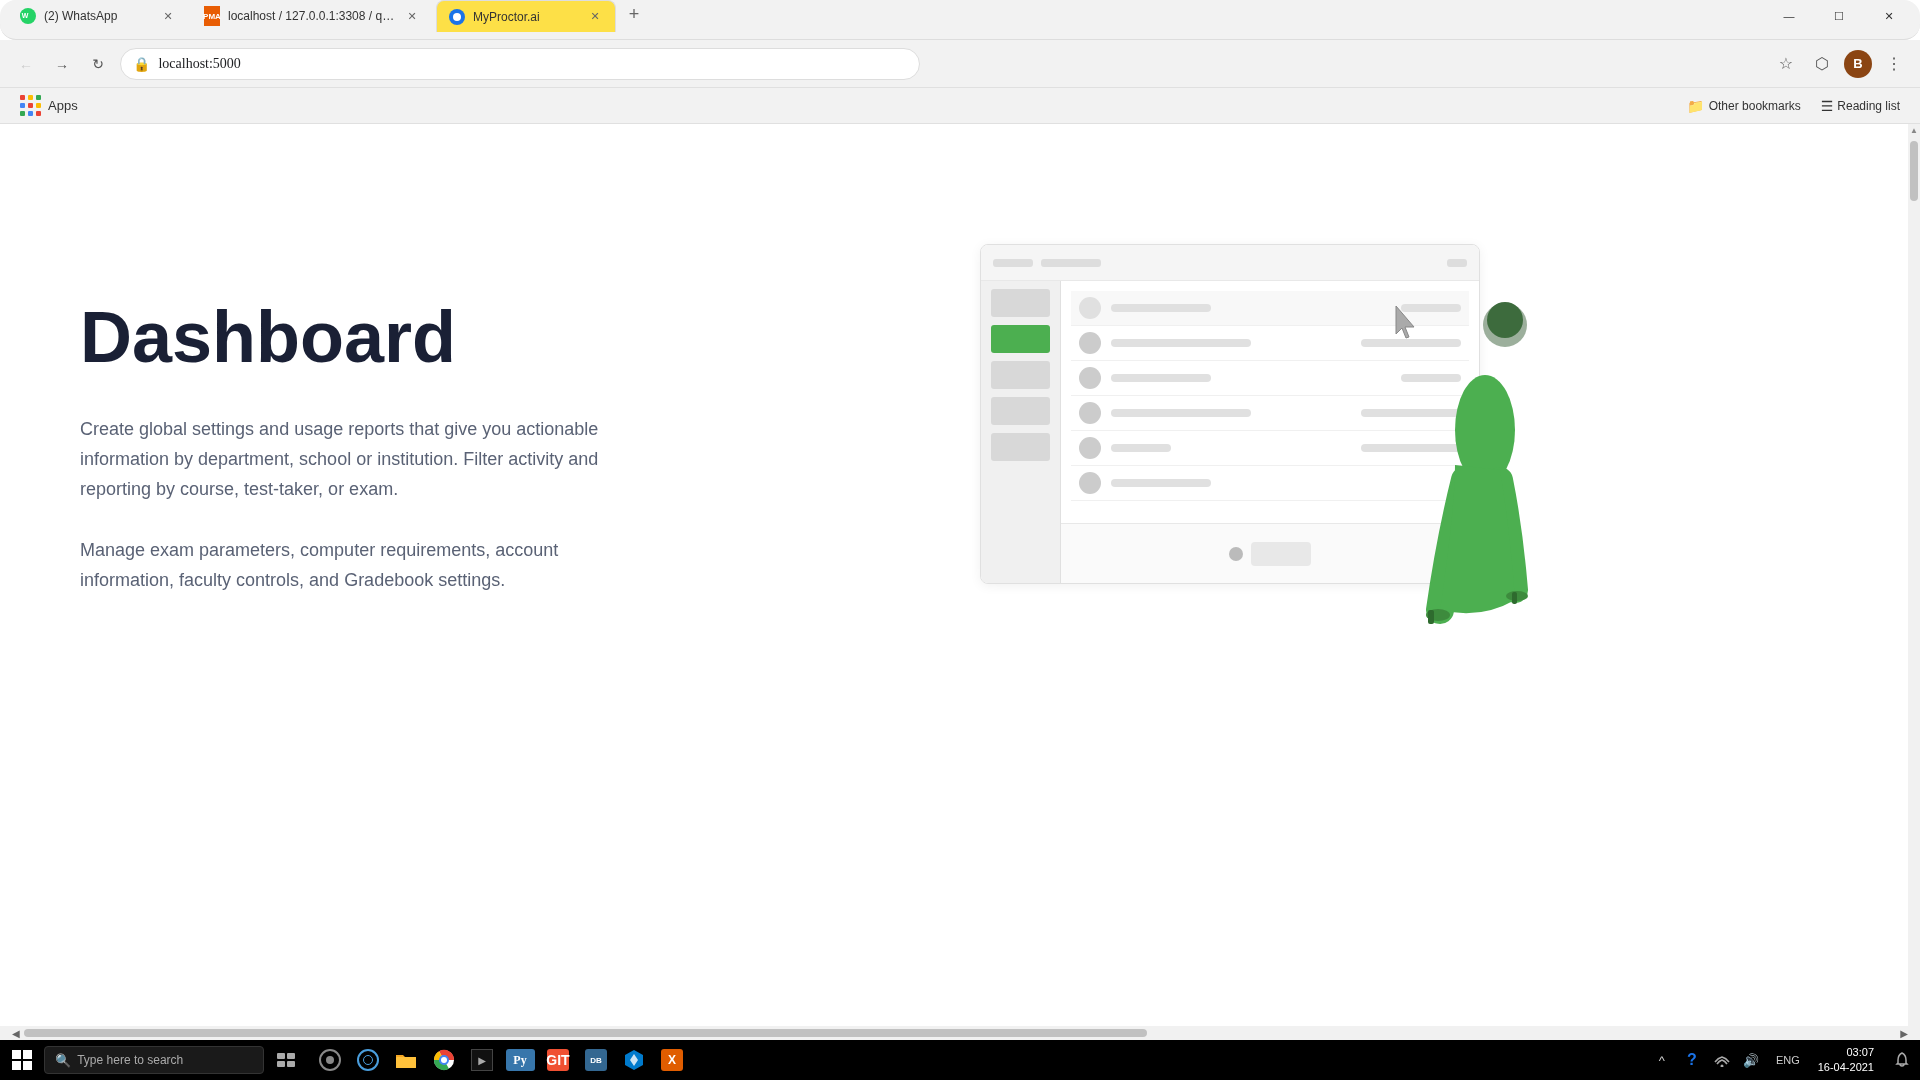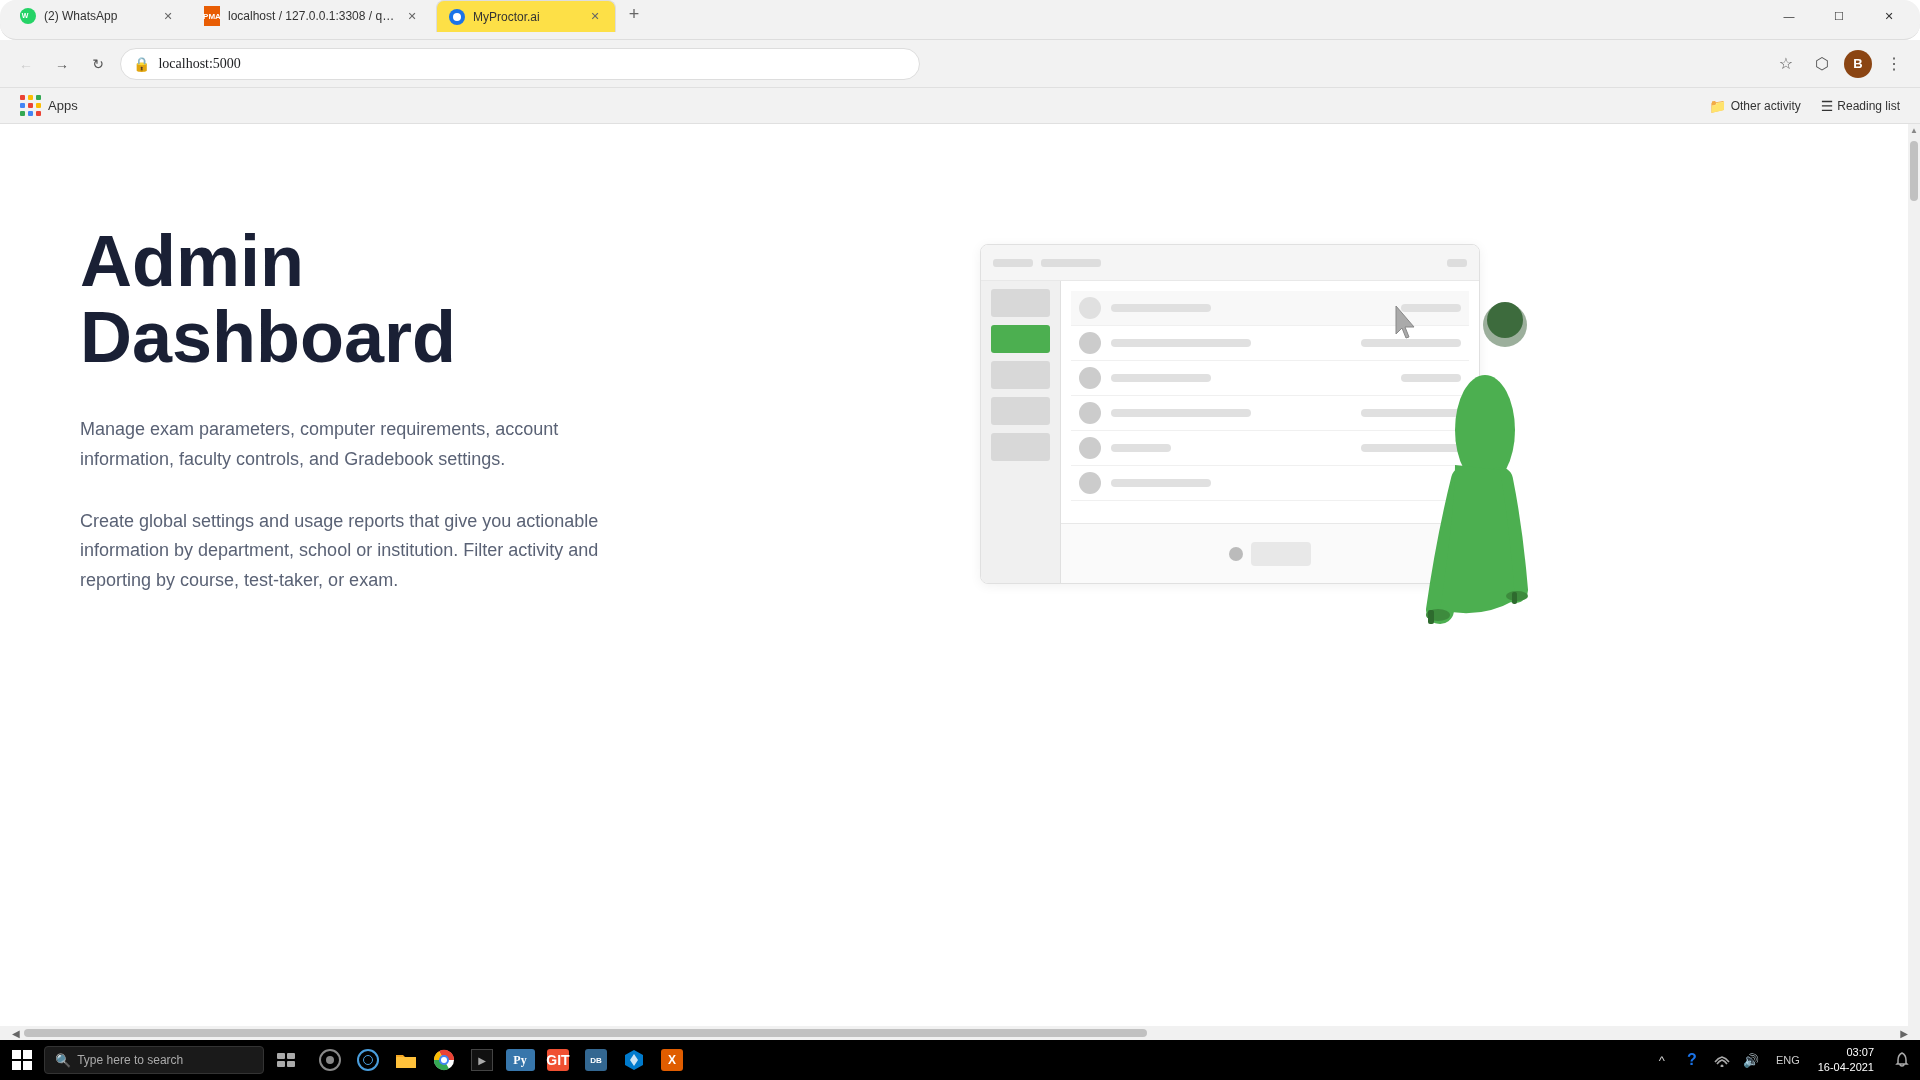--- a/index.html
+++ b/index.html
@@ -480,39 +480,39 @@
         <div class="apps-dot"></div>
         <div class="apps-dot"></div>
     </div>
     <span>Apps</span>
   </div>
 
   <div class="bookmark-spacer"></div>
 
   <div class="bookmark-item">
     <span style="font-size:14px;">📁</span>
-    <span>Other activity</span>
+    <span>Other bookmarks</span>
   </div>
 
   <div class="bookmark-item">
     <span style="font-size:14px;">☰</span>
     <span>Reading list</span>
   </div>
 </div>
 
 <div class="browser-content-area">
   <div class="page-content">
 
     <div class="left-content">
       <h1 class="page-title">
-        <span>Admin</span><br>
+        <br>
         <span>Dashboard</span>
       </h1>
+      <p class="page-desc">Create global settings and usage reports that give you actionable information by department, school or institution. Filter activity and reporting by course, test-taker, or exam.</p>
       <p class="page-desc">Manage exam parameters, computer requirements, account information, faculty controls, and Gradebook settings.</p>
-      <p class="page-desc">Create global settings and usage reports that give you actionable information by department, school or institution. Filter activity and reporting by course, test-taker, or exam.</p>
     </div>
 
     <div class="right-content">
       <div class="dashboard-illustration">
 
         <div class="dash-card">
 
           <div class="dash-card-header">
             <div style="width:40px;height:8px;background:#ddd;border-radius:3px;"></div>
             <div style="width:60px;height:8px;background:#ddd;border-radius:3px;"></div>

